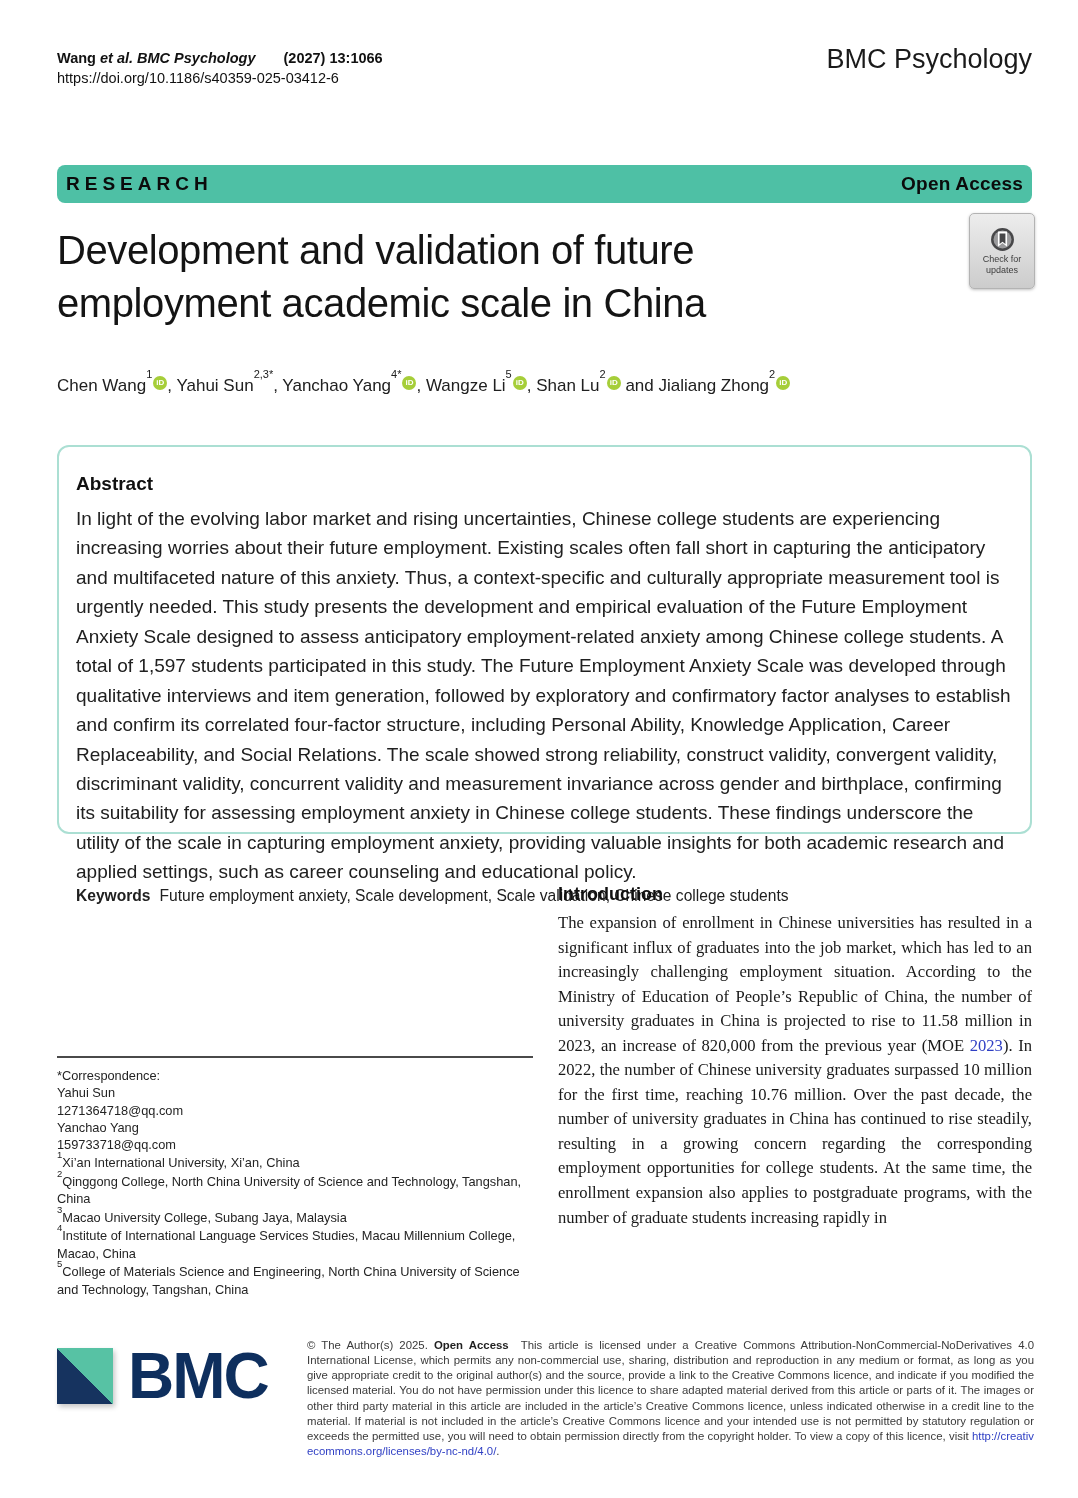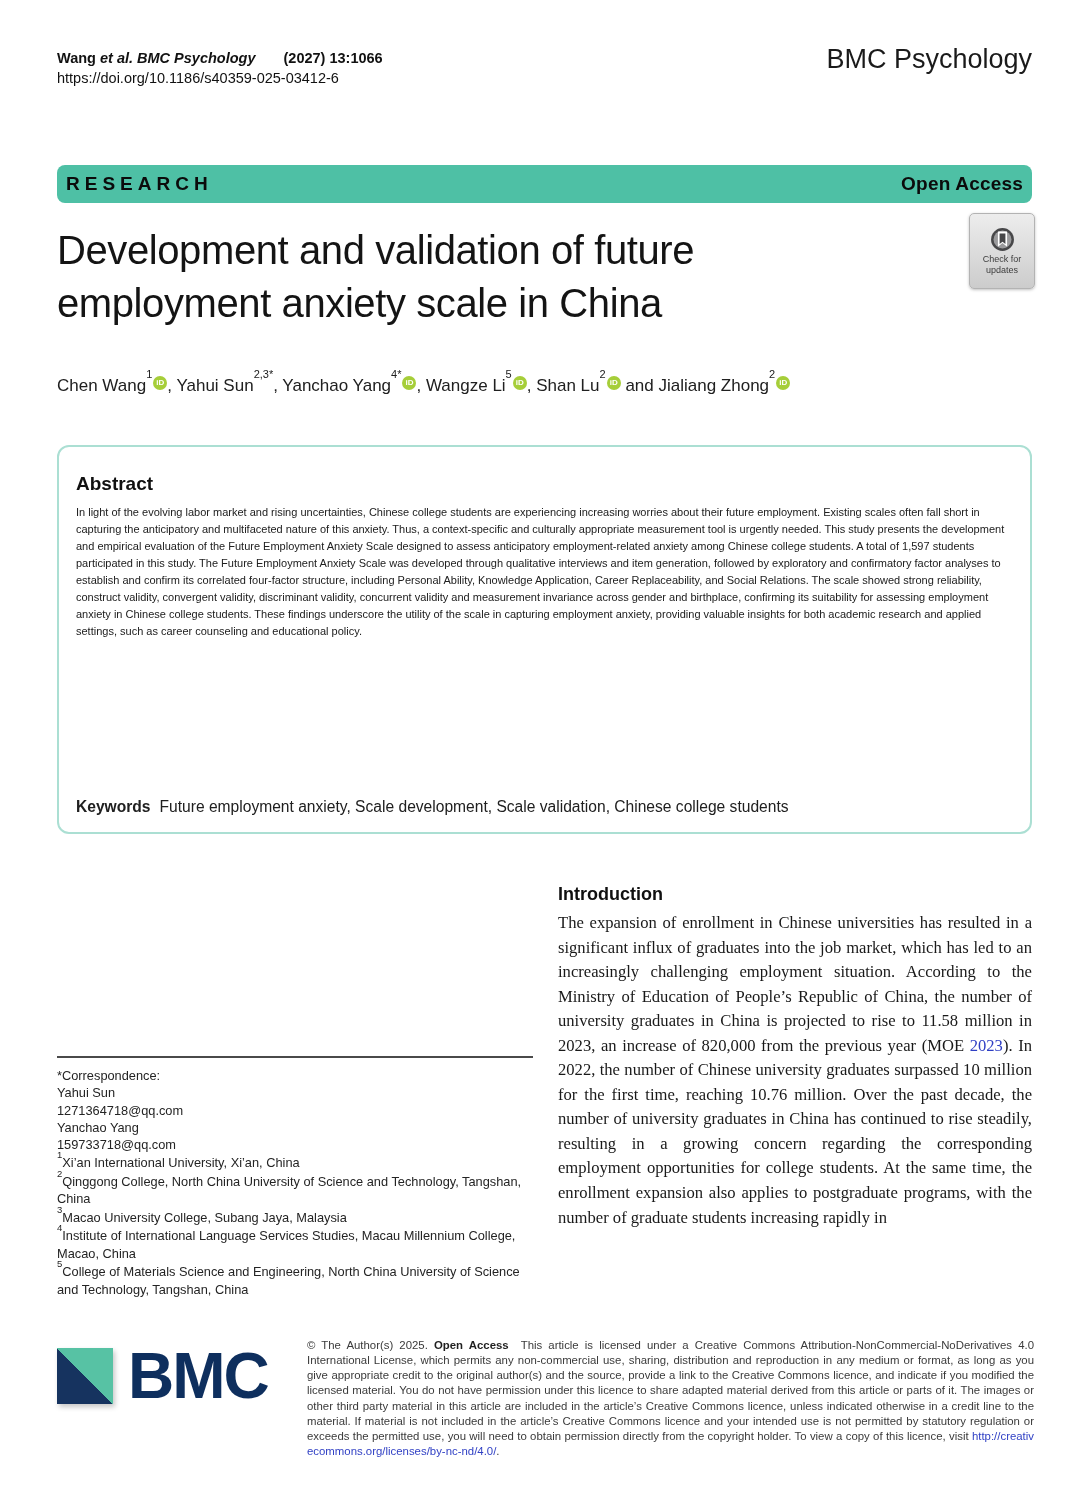--- a/index.html
+++ b/index.html
@@ -54,21 +54,21 @@
   }
   .orcid::after { content: "iD"; }
 
   
   .abstract-box {
     position: absolute; left: 57px; top: 445px; width: 975px; height: 389px;
     border: 2px solid #abdfd3; border-radius: 12px;
     padding: 14px 17px 16px; display: flex; flex-direction: column;
   }
   .abstract-box h2 { font-size: 19px; font-weight: bold; color: #101010; margin-bottom: 9px; margin-top: 12px; }
-  .ab-body { font-size: 11px; line-height: 1.55; color: #202020; }
+  .ab-body { font-size: 19px; line-height: 1.55; color: #202020; }
   .kw { margin-top: auto; font-size: 15.6px; color: #202020; }
   .kw b { margin-right: 9px; }
 
   
   .intro-col { position: absolute; left: 558px; top: 884px; width: 474px; }
   .intro-col h3 { font-size: 18px; font-weight: bold; color: #101010; margin-bottom: 6px; }
   .intro-col p {
     font-family: "Liberation Serif", serif; font-size: 16.6px; line-height: 1.48;
     text-align: justify; color: #191919;
   }
@@ -113,21 +113,21 @@
   <svg viewBox="0 0 24 24" aria-hidden="true">
     <circle cx="12" cy="12" r="11" fill="#474749"></circle>
     <circle cx="12" cy="12" r="8.6" fill="#9b9b9d"></circle>
     <path d="M7.6 4.4 h8.8 v14.6 l-4.4 -3.6 -4.4 3.6 z" fill="#fff"></path>
     <path d="M9.2 6.2 h5.6 v10.2 l-2.8 -2.3 -2.8 2.3 z" fill="#474749"></path>
   </svg>
   <span class="lbl">Check for
 updates</span>
 </div>
 
-<h1 class="title">Development and validation of future employment anxiety scale in China</h1>
+<h1 class="title">Development and validation of future employment academic scale in China</h1>
 
 <div class="authors">
   <span><span>Chen Wang</span><sup>1</sup><span class="orcid"></span><span>, </span></span><span><span>Yahui Sun</span><sup>2,3*</sup><span>, </span></span><span><span>Yanchao Yang</span><sup>4*</sup><span class="orcid"></span><span>, </span></span><span><span>Wangze Li</span><sup>5</sup><span class="orcid"></span><span>, </span></span><span><span>Shan Lu</span><sup>2</sup><span class="orcid"></span><span> and </span></span><span><span>Jialiang Zhong</span><sup>2</sup><span class="orcid"></span></span>
 </div>
 
 <div class="abstract-box">
   <h2>Abstract</h2>
   <p class="ab-body">In light of the evolving labor market and rising uncertainties, Chinese college students are experiencing increasing worries about their future employment. Existing scales often fall short in capturing the anticipatory and multifaceted nature of this anxiety. Thus, a context-specific and culturally appropriate measurement tool is urgently needed. This study presents the development and empirical evaluation of the Future Employment Anxiety Scale designed to assess anticipatory employment-related anxiety among Chinese college students. A total of 1,597 students participated in this study. The Future Employment Anxiety Scale was developed through qualitative interviews and item generation, followed by exploratory and confirmatory factor analyses to establish and confirm its correlated four-factor structure, including Personal Ability, Knowledge Application, Career Replaceability, and Social Relations. The scale showed strong reliability, construct validity, convergent validity, discriminant validity, concurrent validity and measurement invariance across gender and birthplace, confirming its suitability for assessing employment anxiety in Chinese college students. These findings underscore the utility of the scale in capturing employment anxiety, providing valuable insights for both academic research and applied settings, such as career counseling and educational policy.</p>
   <p class="kw"><b>Keywords</b><span>Future employment anxiety, Scale development, Scale validation, Chinese college students</span></p>
 </div>

